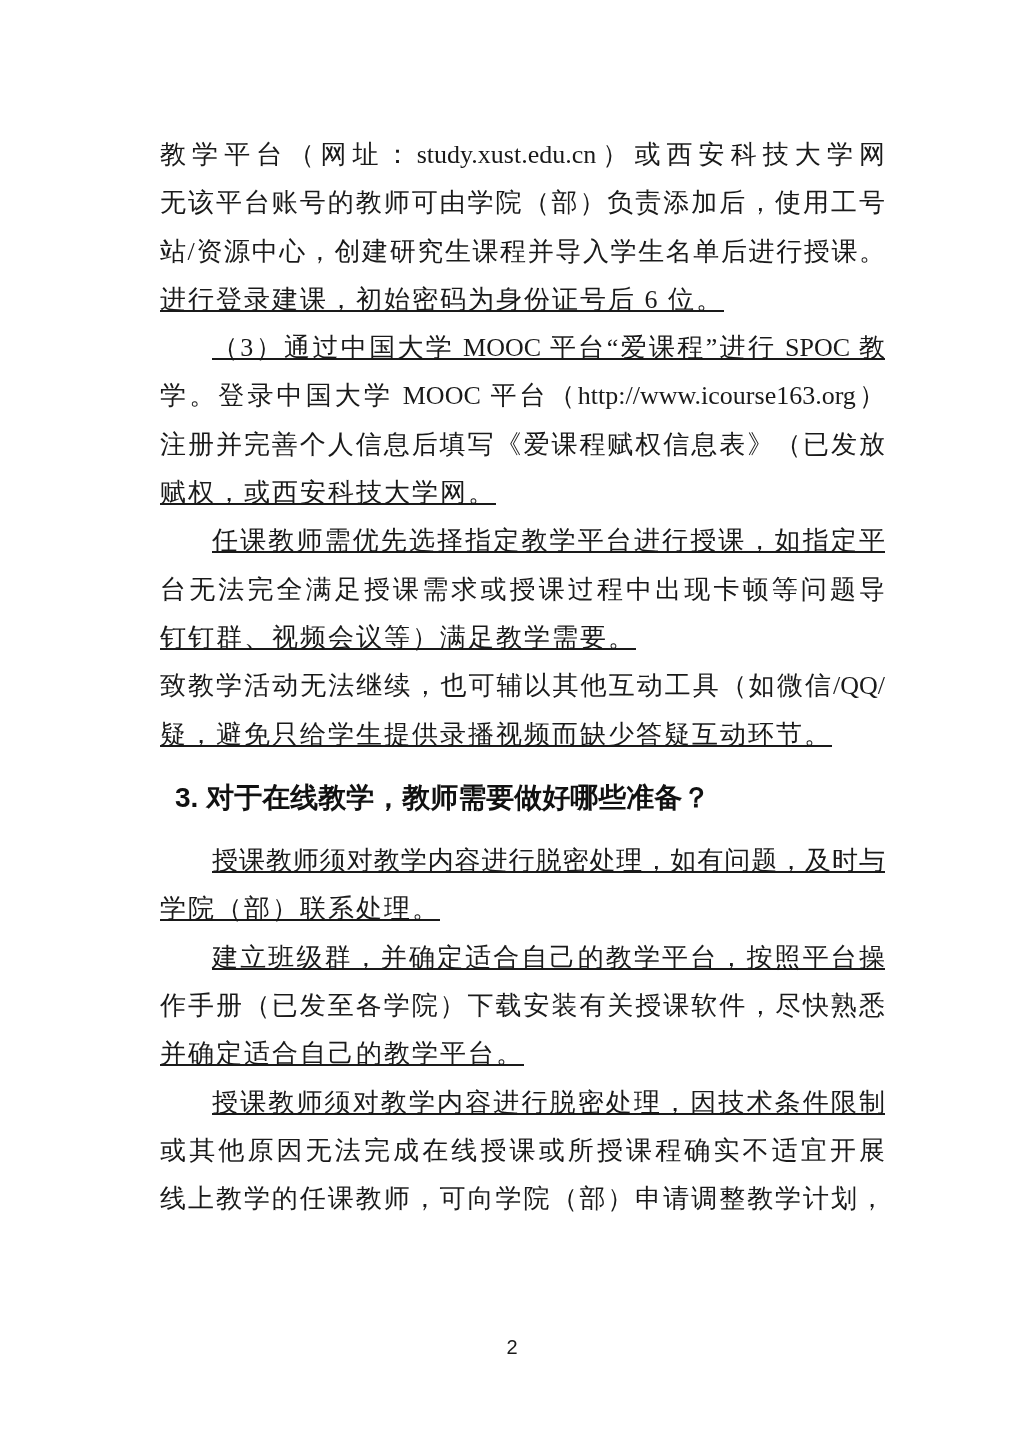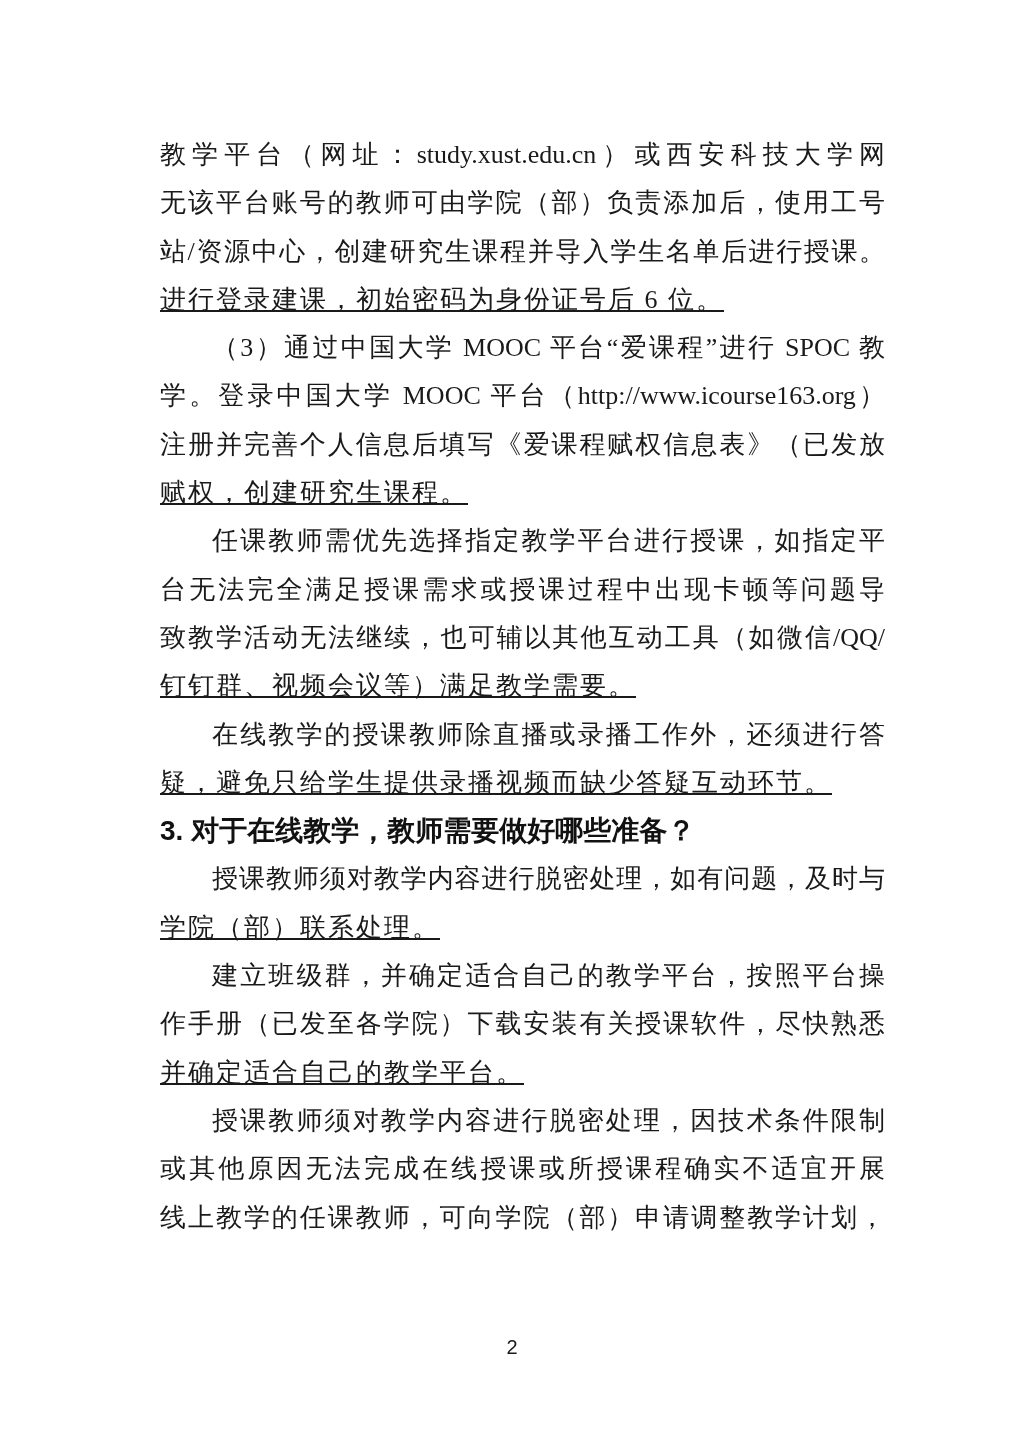--- a/index.html
+++ b/index.html
@@ -30,23 +30,24 @@
     letter-spacing: 0;
   }
   .line.e {
     text-align: left;
     text-align-last: auto;
     letter-spacing: 2px;
     text-decoration: underline;
   }
   .line.ind {
     text-indent: 2em;
+    text-decoration: underline;
   }
   .heading {
-    margin: 0;
+    margin: 15px;
     font-family: "Liberation Sans", "DejaVu Sans", sans-serif;
     font-weight: 700;
     font-size: 28px;
     line-height: 48.3px;
     text-align: left;
     color: #111111;
   }
   .pagenum {
     position: absolute;
     left: 0;
@@ -62,26 +63,25 @@
 <body>
 
 <div class="content">
   <div class="line">教学平台（网址：study.xust.edu.cn）或西安科技大学网</div>
   <div class="line">无该平台账号的教师可由学院（部）负责添加后，使用工号</div>
   <div class="line">站/资源中心，创建研究生课程并导入学生名单后进行授课。</div>
   <div class="line e">进行登录建课，初始密码为身份证号后 6 位。</div>
   <div class="line ind">（3）通过中国大学 MOOC 平台“爱课程”进行 SPOC 教</div>
   <div class="line">学。登录中国大学 MOOC 平台（http://www.icourse163.org）</div>
   <div class="line">注册并完善个人信息后填写《爱课程赋权信息表》（已发放</div>
-  <div class="line e">赋权，创建研究生课程。</div>
+  <div class="line e">赋权，或西安科技大学网。</div>
   <div class="line ind">任课教师需优先选择指定教学平台进行授课，如指定平</div>
   <div class="line">台无法完全满足授课需求或授课过程中出现卡顿等问题导</div>
+  <div class="line e">钉钉群、视频会议等）满足教学需要。</div>
   <div class="line">致教学活动无法继续，也可辅以其他互动工具（如微信/QQ/</div>
-  <div class="line e">钉钉群、视频会议等）满足教学需要。</div>
-  <div class="line ind">在线教学的授课教师除直播或录播工作外，还须进行答</div>
   <div class="line e">疑，避免只给学生提供录播视频而缺少答疑互动环节。</div>
   <h2 class="heading">3. 对于在线教学，教师需要做好哪些准备？</h2>
   <div class="line ind">授课教师须对教学内容进行脱密处理，如有问题，及时与</div>
   <div class="line e">学院（部）联系处理。</div>
   <div class="line ind">建立班级群，并确定适合自己的教学平台，按照平台操</div>
   <div class="line">作手册（已发至各学院）下载安装有关授课软件，尽快熟悉</div>
   <div class="line e">并确定适合自己的教学平台。</div>
   <div class="line ind">授课教师须对教学内容进行脱密处理，因技术条件限制</div>
   <div class="line">或其他原因无法完成在线授课或所授课程确实不适宜开展</div>
   <div class="line">线上教学的任课教师，可向学院（部）申请调整教学计划，</div>

